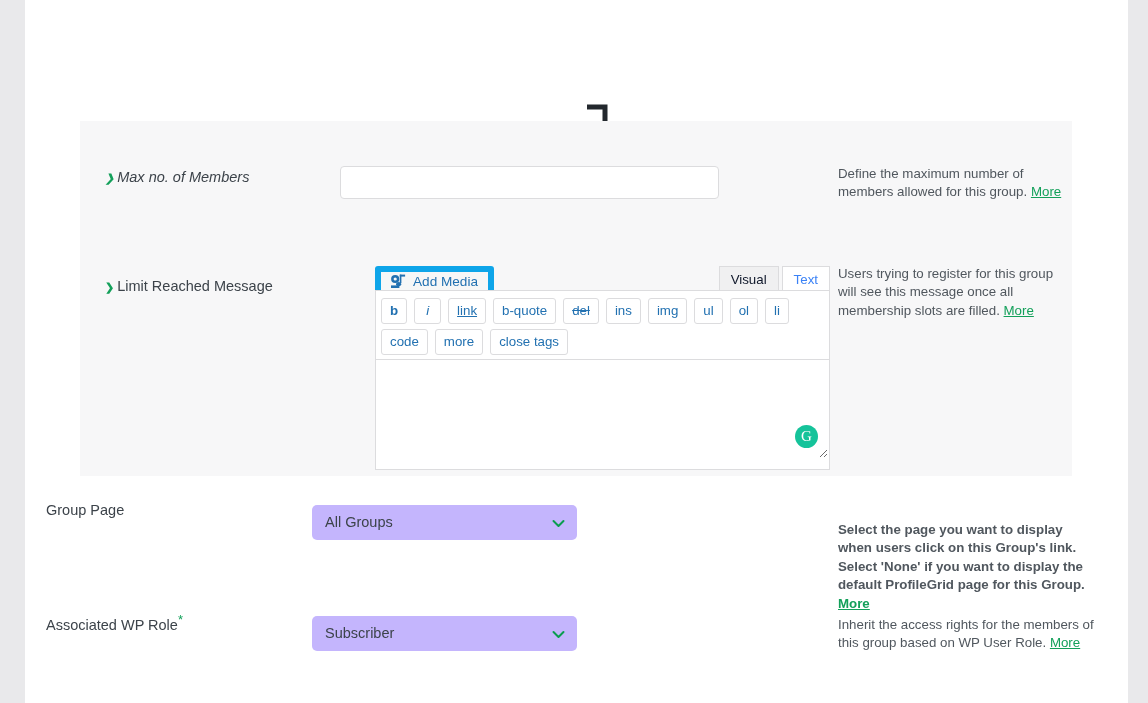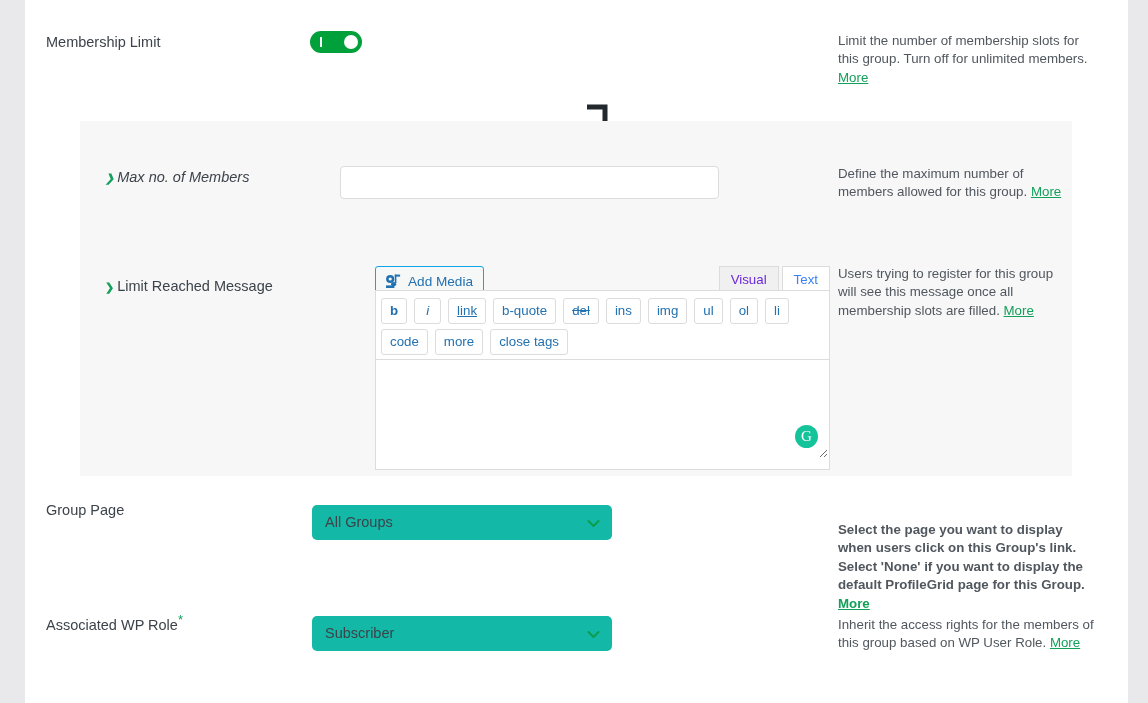--- a/index.html
+++ b/index.html
@@ -124,23 +124,23 @@
     font-size: 14px;
     color: #2c3338;
     padding: 0 10px;
     font-family: "Liberation Sans", sans-serif;
     outline: none;
   }
 
   
   .select-wrap {
     position: absolute;
-    width: 300px;
+    width: 265px;
     height: 35px;
-    background: #14b8a6;
+    background: #c4b5fd;
     border-radius: 5px;
     cursor: pointer;
   }
   .select-wrap .sel-value {
     position: absolute;
     left: 13px;
     top: 9px;
     font-size: 14.5px;
     color: #3c434a;
   }
@@ -158,41 +158,41 @@
     left: 295px;
     top: 145px;
     width: 455px;
   }
   .addmedia-btn {
     position: absolute;
     left: 0;
     top: 0;
     height: 30px;
     padding: 0 10px 0 9px;
-    border: 1px solid #0ea5e9;
+    border: 6px solid #0ea5e9;
     border-radius: 3px;
     background: #f6f7f7;
     color: #2271b1;
     font-size: 13.6px;
     display: flex;
     align-items: center;
     gap: 6px;
     cursor: pointer;
     font-family: "Liberation Sans", sans-serif;
   }
   .tabs {
     position: absolute;
     right: 0;
     top: 0;
     display: flex;
     align-items: flex-end;
   }
   .tab {
     font-size: 13.3px;
-    color: #6d28d9;
+    color: #0f172a;
     padding: 6px 11px 7px;
     border: 1px solid #dcdcde;
     background: #f0f0f1;
     cursor: pointer;
     line-height: 14px;
     margin-bottom: -1px;
   }
   .tab.active {
     background: #ffffff;
     border-bottom-color: #ffffff;
@@ -270,33 +270,20 @@
     width: 20px;
     height: 703px;
     background: #e9e9eb;
   }
 </style>
 </head>
 <body>
 
 <div class="sheet">
 
-  <div class="row" style="top:0;height:100px;">
-    <div class="field-label" style="left:21px;top:33px;">Membership Limit</div>
-
-    <div class="toggle" style="left:285px;top:31px;">
-      <span class="bar"></span>
-      <span class="knob"></span>
-    </div>
-
-    <div class="help" style="left:813px;top:32px;">
-      <span>Limit the number of membership slots for this group. Turn off for unlimited members.</span>
-      <a href="#">More</a>
-    </div>
-  </div>
 
   <div class="arrow-connector">
     <svg width="34" height="36" viewBox="0 0 34 36">
       <path d="M2 4 H20 V22" fill="none" stroke="#23282d" stroke-width="5"></path>
       <path d="M9.5 20 H30.5 L20 35 Z" fill="#23282d"></path>
     </svg>
   </div>
 
   <div class="subpanel">
 

